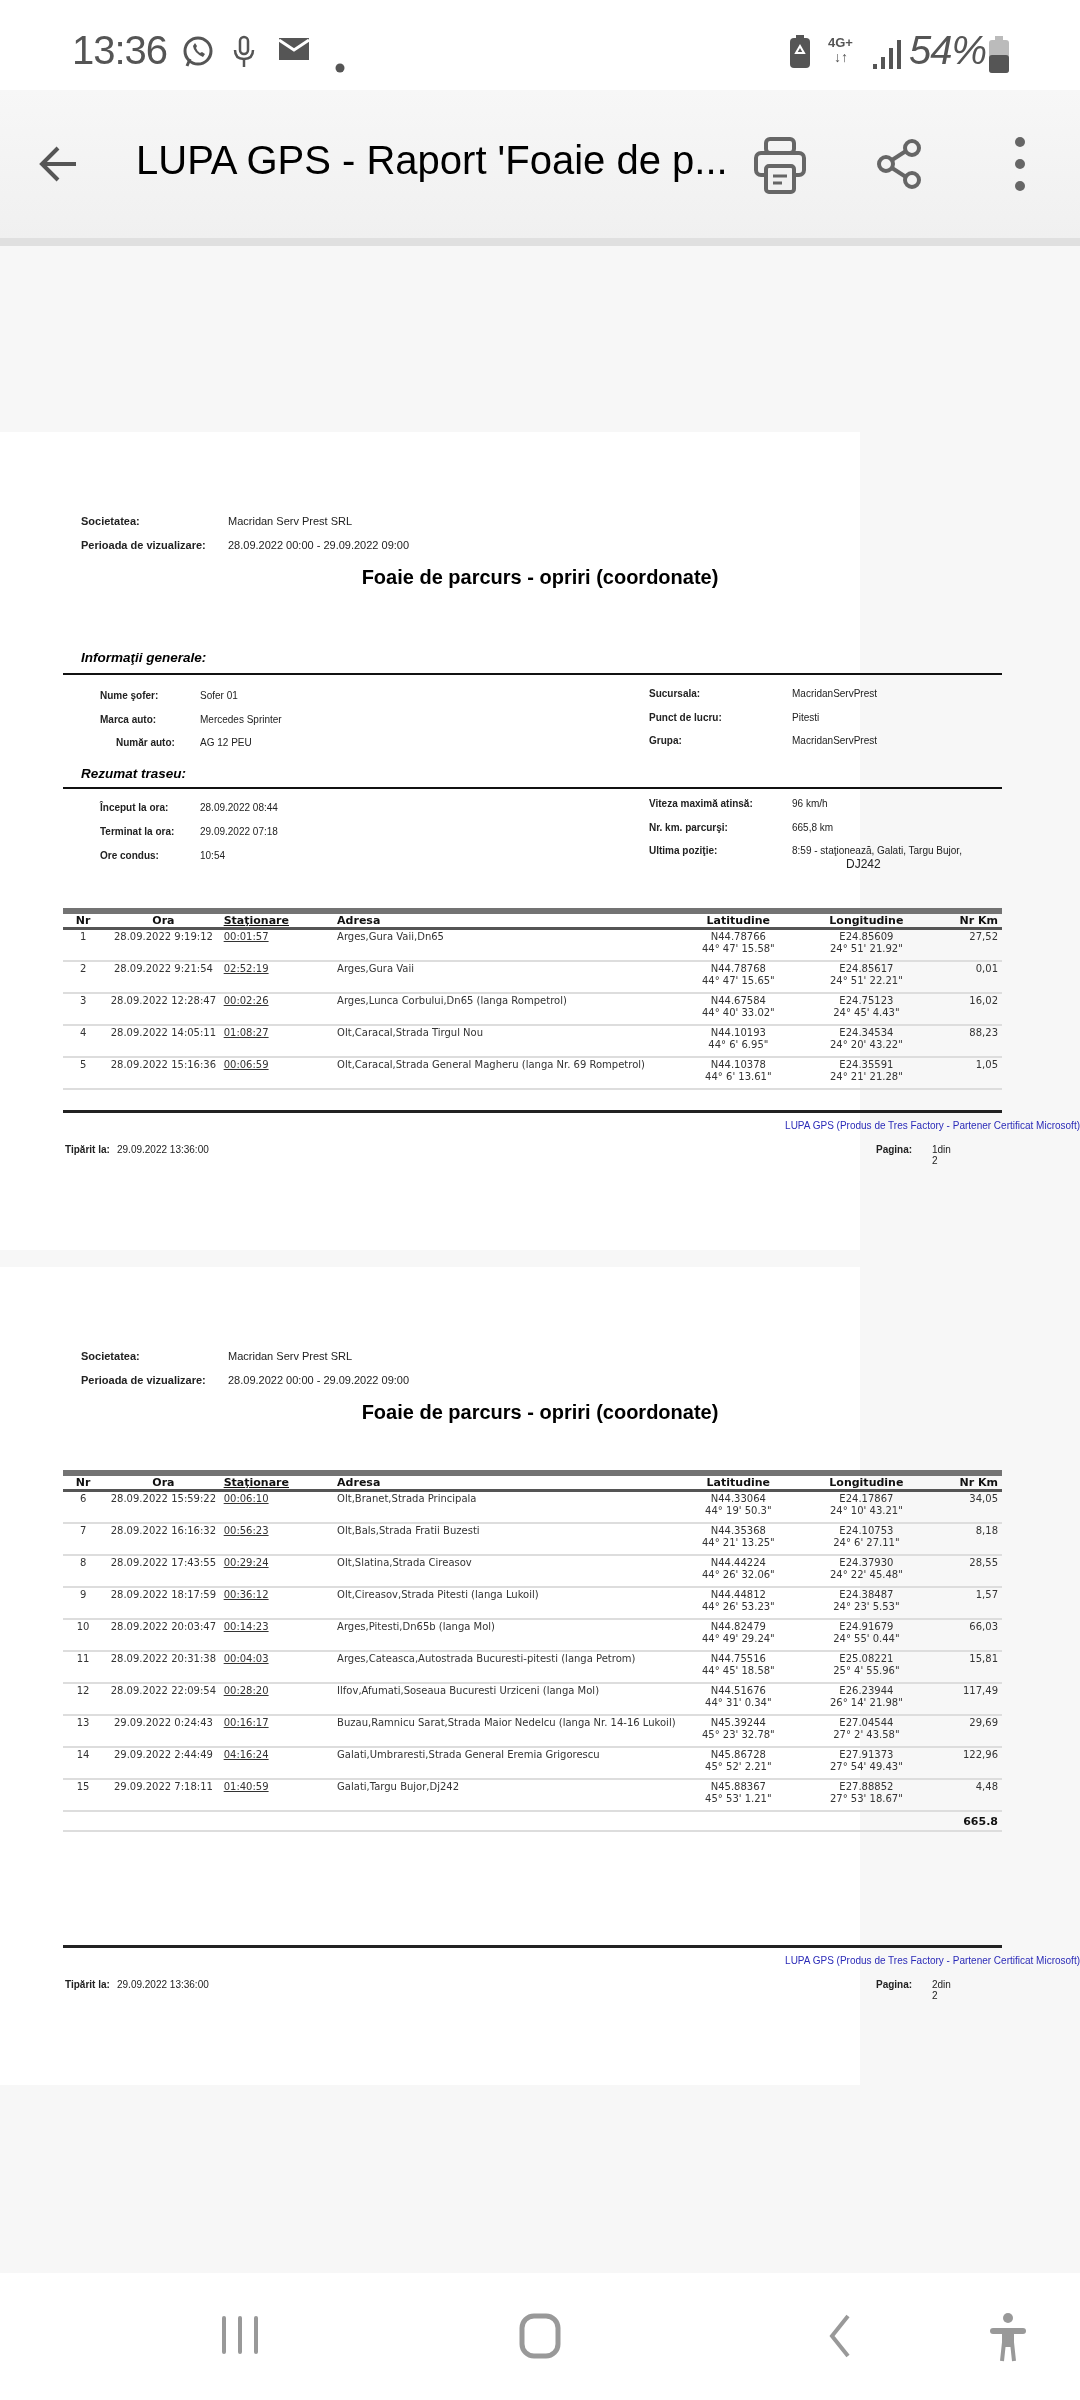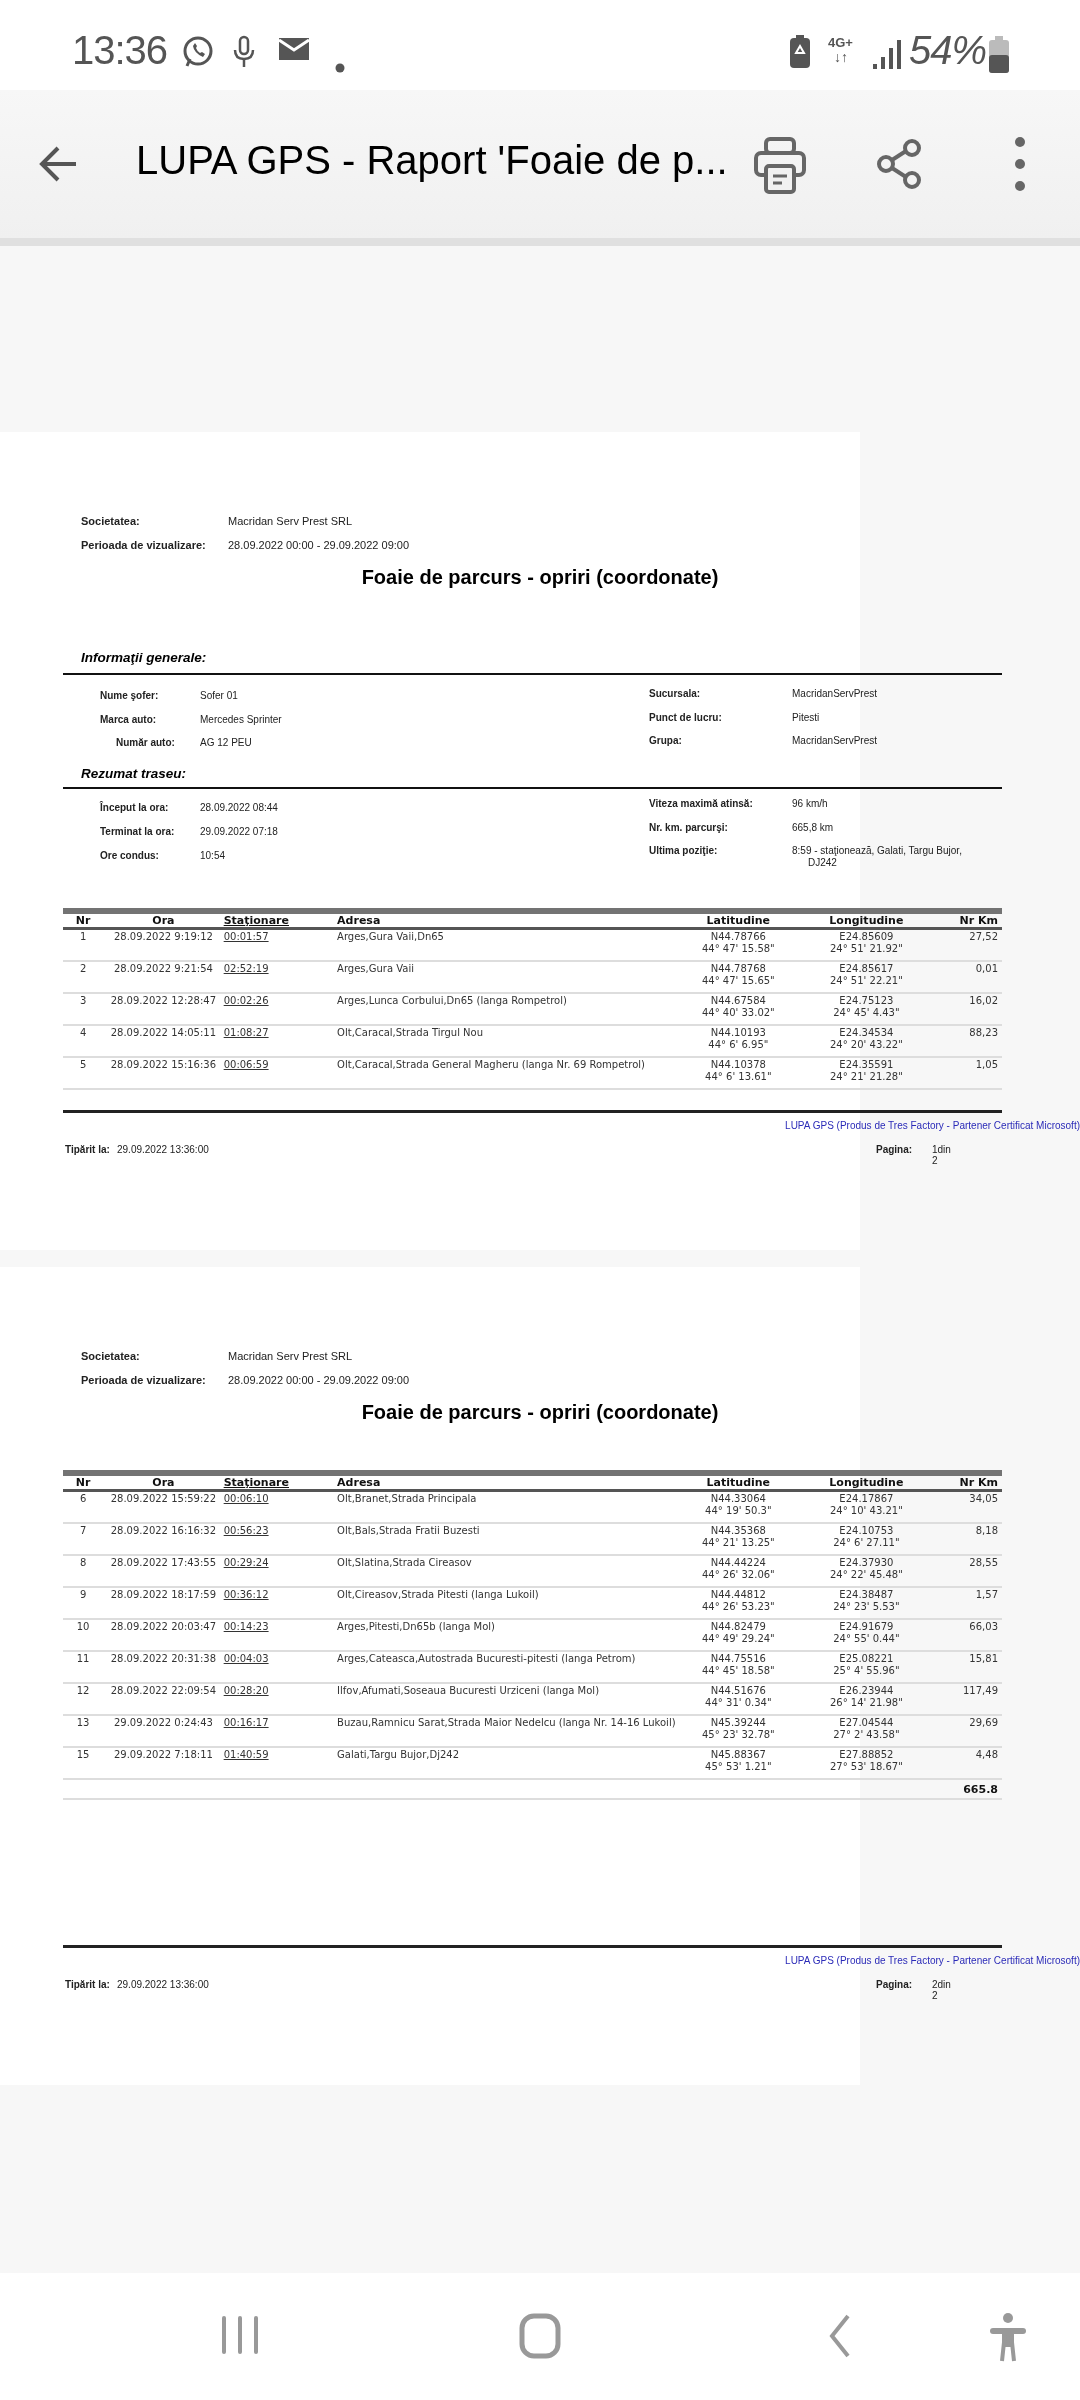--- a/index.html
+++ b/index.html
@@ -159,21 +159,21 @@
   <span class="p-text" style="left:200px;top:394px;font-size:10px;">29.09.2022 07:18</span>
   <span class="p-text p-label" style="left:100px;top:418px;font-size:10px;">Ore condus:</span>
   <span class="p-text" style="left:200px;top:418px;font-size:10px;">10:54</span>
 
   <span class="p-text p-label" style="left:649px;top:366px;font-size:10px;">Viteza maximă atinsă:</span>
   <span class="p-text" style="left:792px;top:366px;font-size:10px;">96 km/h</span>
   <span class="p-text p-label" style="left:649px;top:390px;font-size:10px;">Nr. km. parcurşi:</span>
   <span class="p-text" style="left:792px;top:390px;font-size:10px;">665,8 km</span>
   <span class="p-text p-label" style="left:649px;top:413px;font-size:10px;">Ultima poziţie:</span>
   <span class="p-text" style="left:792px;top:413px;font-size:10px;">8:59 - staţionează,  Galati, Targu Bujor,</span>
-  <span class="p-text" style="left:792px;top:425px;font-size:10px;padding-left:16px;">DJ242</span>
+  <span class="p-text" style="left:830px;top:425px;font-size:12px;padding-left:16px;">DJ242</span>
 
   <table class="stops" style="top:476px;">
     <thead>
       <tr>
         <th class="c-nr">Nr</th>
         <th class="c-ora">Ora</th>
         <th class="c-st">Staţionare</th>
         <th class="c-adr">Adresa</th>
         <th class="c-lat">Latitudine</th>
         <th class="c-lon">Longitudine</th>
@@ -401,20 +401,35 @@
             <div>N45.39244</div>
             <div>45° 23' 32.78"</div>
           </td>
           <td class="c-lon">
             <div>E27.04544</div>
             <div>27° 2' 43.58"</div>
           </td>
           <td class="c-km">29,69</td>
         </tr>
         <tr>
+          <td class="c-nr">14</td>
+          <td class="c-ora">29.09.2022 2:44:49</td>
+          <td class="c-st">04:16:24</td>
+          <td class="c-adr">Galati,Umbraresti,Strada General Eremia Grigorescu</td>
+          <td class="c-lat">
+            <div>N45.86728</div>
+            <div>45° 52' 2.21"</div>
+          </td>
+          <td class="c-lon">
+            <div>E27.91373</div>
+            <div>27° 54' 49.43"</div>
+          </td>
+          <td class="c-km">122,96</td>
+        </tr>
+        <tr>
           <td class="c-nr">15</td>
           <td class="c-ora">29.09.2022 7:18:11</td>
           <td class="c-st">01:40:59</td>
           <td class="c-adr">Galati,Targu Bujor,Dj242</td>
           <td class="c-lat">
             <div>N45.88367</div>
             <div>45° 53' 1.21"</div>
           </td>
           <td class="c-lon">
             <div>E27.88852</div>

